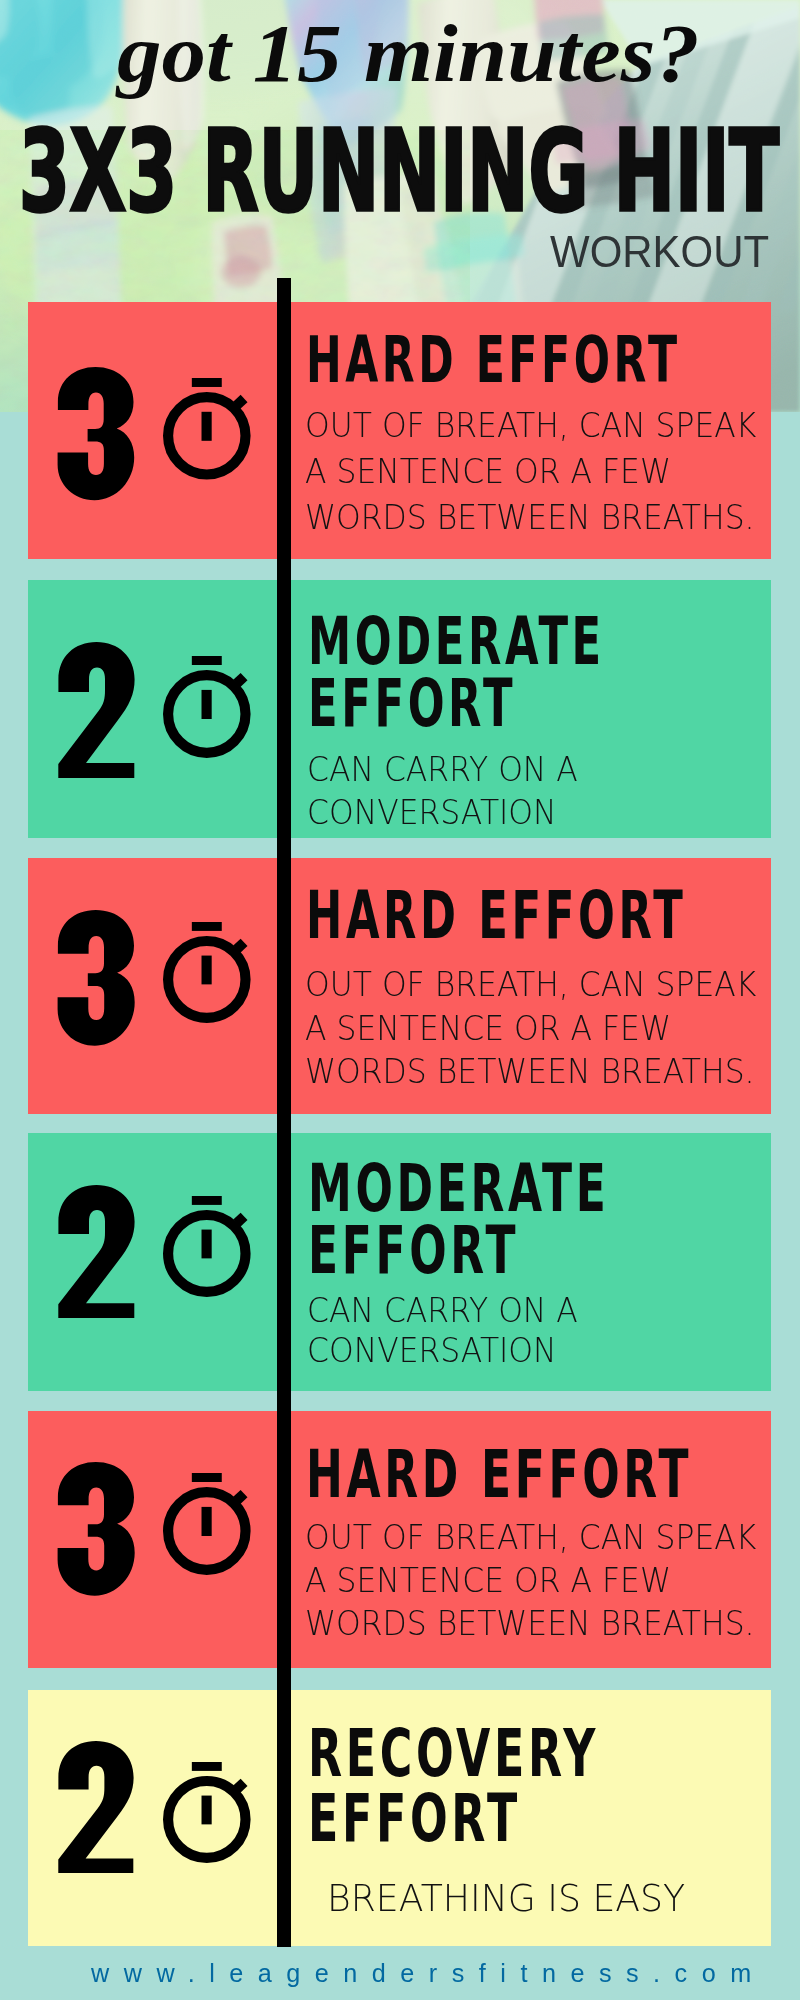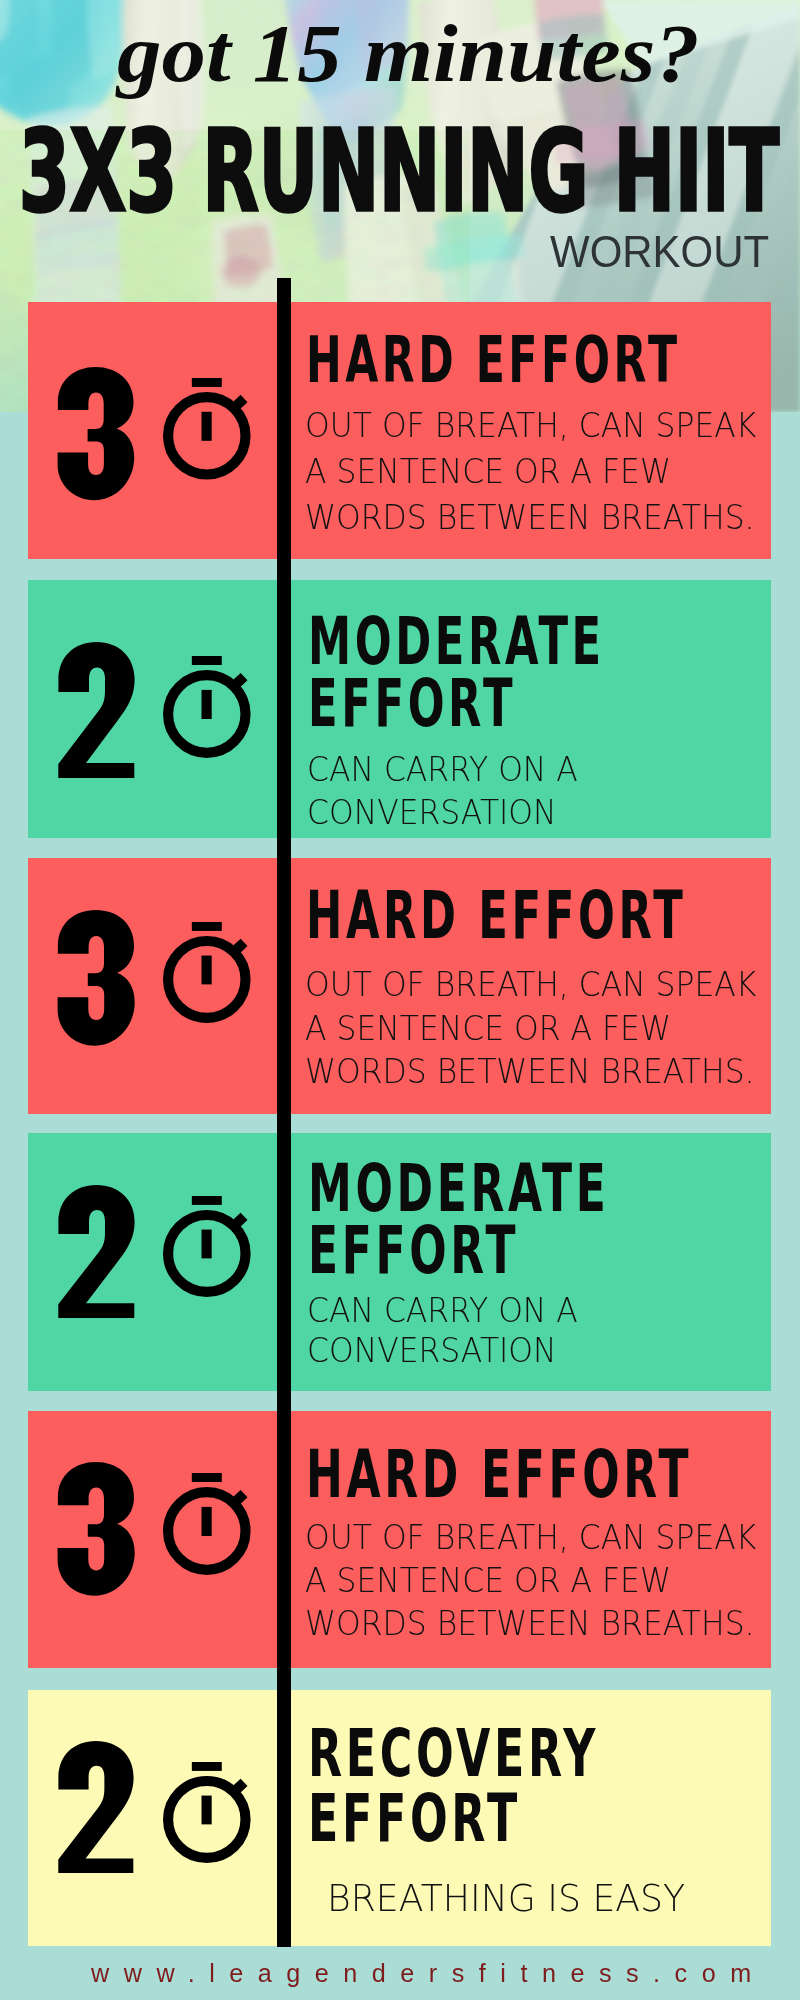--- a/index.html
+++ b/index.html
@@ -35,21 +35,21 @@
   .sr{position:absolute;width:1px;height:1px;overflow:hidden;clip-path:inset(50%);white-space:nowrap;}
   .watch{position:absolute;z-index:30;}
   .ctitle{position:absolute;z-index:30;white-space:nowrap;
     font-family:"DejaVu Sans Condensed","Liberation Sans",sans-serif;font-weight:bold;
     color:#0b0b0b;letter-spacing:0.075em;
     transform:scaleX(0.741);transform-origin:left top;}
   .cbody{position:absolute;z-index:30;white-space:nowrap;
     font-family:"DejaVu Sans","Liberation Sans",sans-serif;font-weight:200;color:#121212;
     transform:scaleX(0.955);transform-origin:left top;}
   .footer{position:absolute;left:91px;top:1959px;white-space:nowrap;
-    font-family:"Liberation Sans",sans-serif;font-weight:300;font-size:25.2px;color:#7f1d1d;
+    font-family:"Liberation Sans",sans-serif;font-weight:300;font-size:25.2px;color:#0369a1;
     letter-spacing:14.5px;}
 </style>
 </head>
 <body>
 
 <div id="page">
 
   <div class="hero">
     <svg width="800" height="412" viewBox="0 0 800 412">
       <defs>

